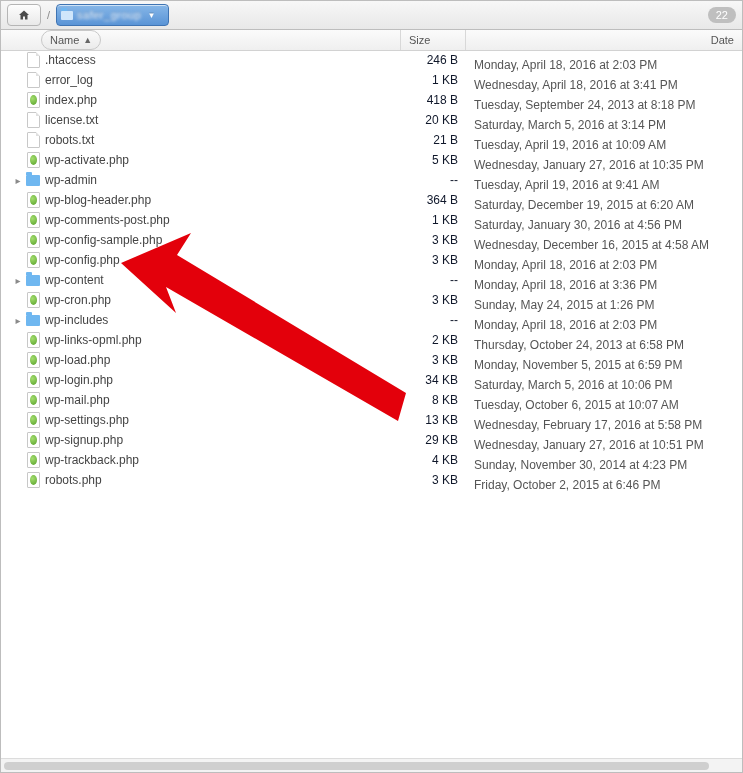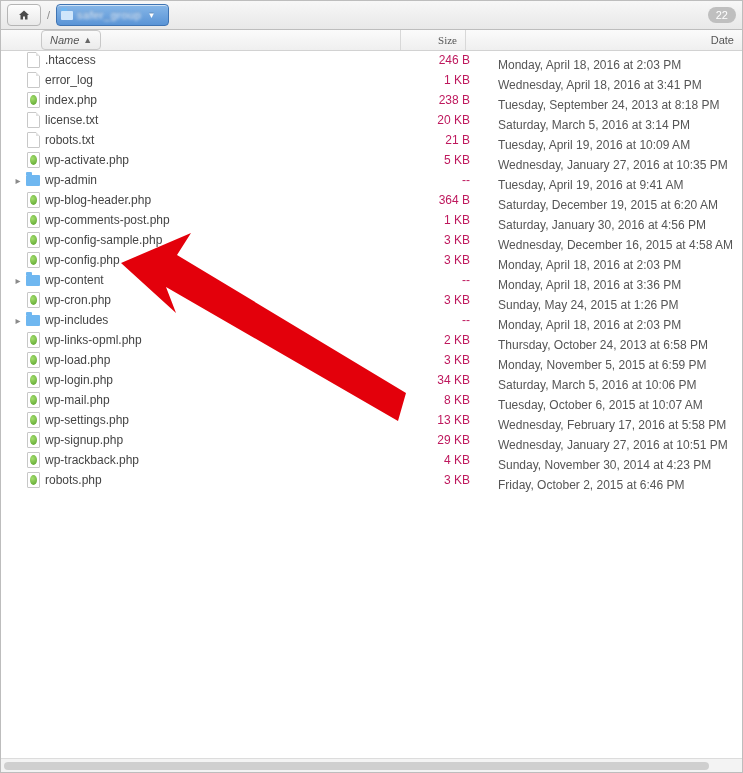--- a/index.html
+++ b/index.html
@@ -9,31 +9,31 @@
   .crumb{display:flex;align-items:center;gap:4px;}
   .crumb-btn{display:flex;align-items:center;justify-content:center;height:20px;min-width:20px;padding:0 6px;border:1px solid #b5b5b5;border-radius:4px;background:linear-gradient(#fdfdfd,#e9e9e9);box-shadow:0 1px 0 rgba(255,255,255,.6) inset;font-size:11px;color:#555;}
   .crumb-btn.folder{background:linear-gradient(#87b7e8,#5a94d6);border-color:#3f74b3;color:#fff;padding-left:4px;padding-right:14px;gap:4px;text-shadow:0 -1px 0 rgba(0,0,0,.2);}
   .crumb-sep{color:#8a8a8a;font-size:11px;padding:0 2px;}
   .spacer{flex:1;}
   .badge{background:#bfbfbf;color:#fff;border-radius:9px;height:16px;line-height:16px;padding:0 8px;font-size:11px;font-weight:400;}
   
   .headers{height:20px;display:flex;align-items:stretch;border-bottom:1px solid #d2d2d2;background:linear-gradient(#fbfbfb,#efefef);font-size:11px;color:#555;}
   .col-head{display:flex;align-items:center;border-right:1px solid #d8d8d8;padding:0 8px;box-sizing:border-box;}
   .col-name{flex:0 0 400px;padding-left:40px;}
-  .col-size{flex:0 0 65px;justify-content:flex-end;font-family:Liberation Serif, serif;}
+  .col-size{flex:0 0 65px;}
   .col-date{flex:1;padding-left:8px;justify-content:flex-end;}
-  .sort-pill{display:flex;align-items:center;gap:4px;background:linear-gradient(#fafafa,#ebebeb);border:1px solid #c8c8c8;border-radius:4px;padding:1px 8px;height:16px;font-style:italic;}
+  .sort-pill{display:flex;align-items:center;gap:4px;background:linear-gradient(#fafafa,#ebebeb);border:1px solid #c8c8c8;border-radius:10px;padding:1px 8px;height:16px;}
   .sort-arrow{font-size:9px;color:#666;}
   
   .file-area{position:absolute;top:49px;bottom:14px;left:0;right:0;overflow:hidden;}
-  .row{display:flex;align-items:center;height:20px;font-size:12px;color:#444;gap:12px;}
+  .row{display:flex;align-items:center;height:20px;font-size:12px;color:#444;}
   .row .disclosure{width:14px;text-align:center;color:#8a8a8a;font-size:10px;}
   .row .ic{width:16px;height:16px;margin-right:4px;display:flex;align-items:center;justify-content:center;}
   .row .name{flex:0 0 400px;display:flex;align-items:center;padding-left:10px;box-sizing:border-box;}
-  .row .size{flex:0 0 65px;text-align:right;padding-right:8px;color:#be185d;box-sizing:border-box;}
+  .row .size{flex:0 0 65px;text-align:right;padding-right:8px;color:#0f172a;box-sizing:border-box;}
   .row .date{flex:1;padding-left:8px;color:#555;margin-top:9px;}
   
   .icon-folder{width:14px;height:11px;background:#6fb7f0;border-radius:1px;position:relative;}
   .icon-folder:before{content:"";position:absolute;top:-3px;left:0;width:6px;height:3px;background:#6fb7f0;border-radius:1px 1px 0 0;}
   .icon-folder.small{width:12px;height:9px;}
   .icon-file{width:11px;height:14px;background:#fff;border:1px solid #c8c8c8;border-radius:1px;position:relative;}
   .icon-file:after{content:"";position:absolute;top:-1px;right:-1px;width:0;height:0;border-top:4px solid #fff;border-left:4px solid #e0e0e0;}
   .icon-php{width:11px;height:14px;border:1px solid #c8c8c8;border-radius:1px;position:relative;background:#fff;overflow:hidden;}
   .icon-php span{position:absolute;inset:2px;border-radius:50%;background:radial-gradient(circle at 35% 35%, #a4dd6e, #57a22a);}
   
@@ -107,21 +107,21 @@
       <div class="row">
         <div class="name">
           <span class="disclosure"></span>
           <span class="ic">
             <span class="icon-php">
               <span></span>
             </span>
           </span>
           <span>index.php</span>
         </div>
-        <div class="size">238 B</div>
+        <div class="size">418 B</div>
         <div class="date">Tuesday, September 24, 2013 at 8:18 PM</div>
       </div>
       <div class="row">
         <div class="name">
           <span class="disclosure"></span>
           <span class="ic">
             <span class="icon-file"></span>
           </span>
           <span>license.txt</span>
         </div>

